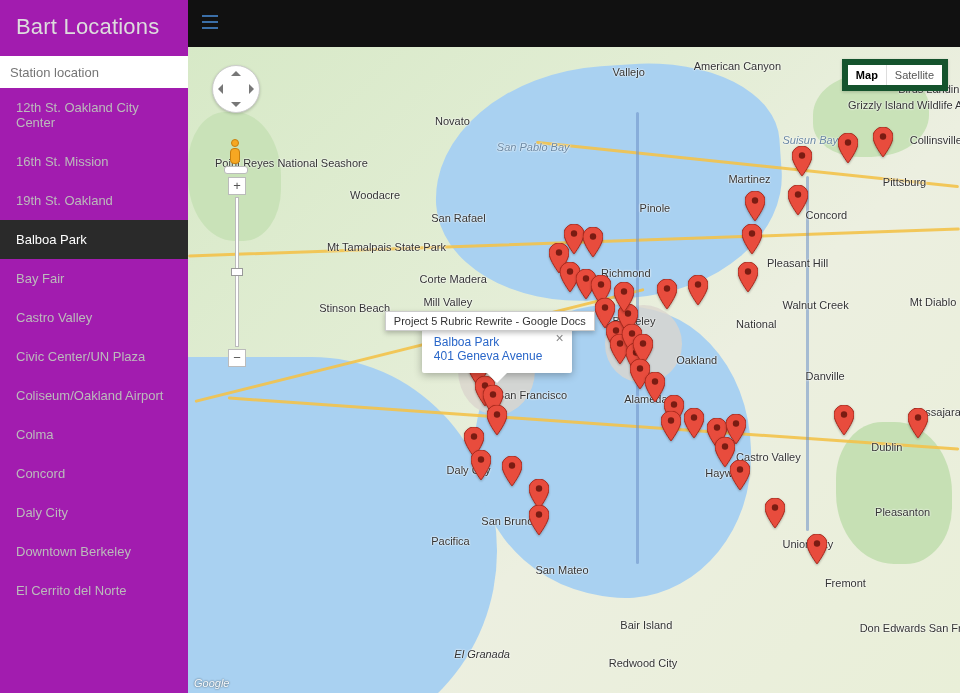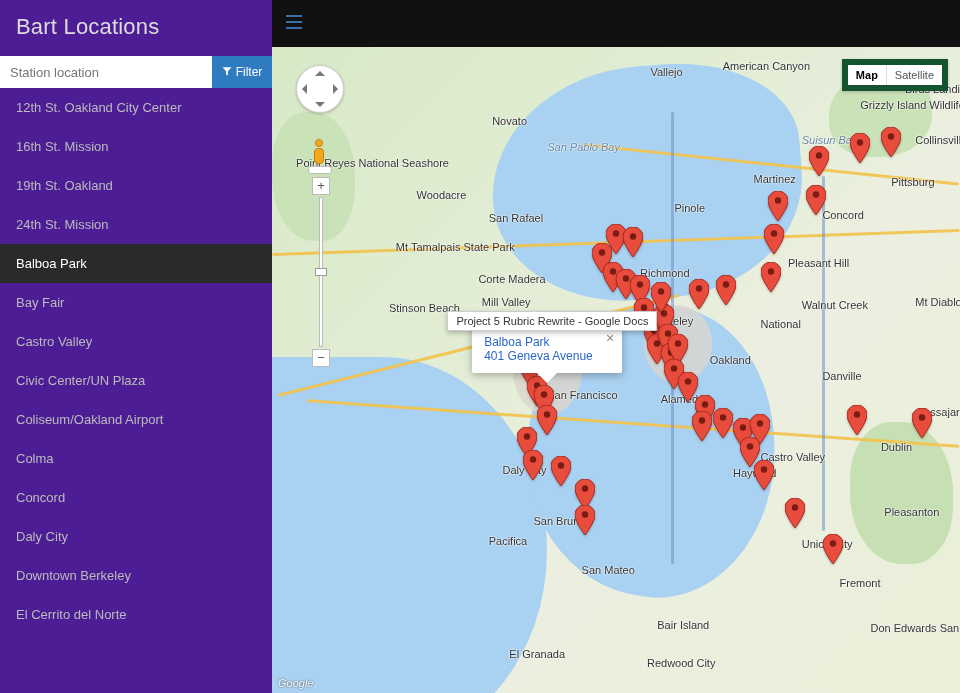--- a/index.html
+++ b/index.html
@@ -1,20 +1,20 @@
 <!DOCTYPE html>
 <html><head>
 <meta charset="utf-8">
 <style>
   * { box-sizing: border-box; margin: 0; padding: 0; }
   html, body { height: 100%; width: 100%; font-family: -apple-system, "Helvetica Neue", Arial, sans-serif; overflow: hidden; }
   #app { display: flex; width: 960px; height: 693px; }
 
   
-  .sidebar { width: 272px; height: 100%; background: #4c1d95; color: #ccc; display: flex; flex-direction: column; }
+  .sidebar { width: 188px; height: 100%; background: #a21caf; color: #ccc; display: flex; flex-direction: column; }
   .sidebar-title { color: #ddd; font-size: 22px; font-weight: 400; padding: 14px 16px 16px; letter-spacing: 0.2px; }
   .filter-row { display: flex; height: 32px; }
   .filter-input { flex: 1; border: none; padding: 0 10px; font-size: 13px; color: #555; background: #fff; outline: none; }
   .filter-btn { width: 60px; background: #2e7bbf; color: #fff; font-size: 12px; display: flex; align-items: center; justify-content: center; gap: 4px; cursor: pointer; }
   .filter-btn svg { width: 10px; height: 10px; fill: #fff; }
   .station-list { flex: 1; overflow-y: auto; }
   .station-item { padding: 12px 16px; font-size: 13px; color: #bbb; cursor: pointer; }
   .station-item.selected { background: #2a2a2a; color: #fff; }
 
   
@@ -99,21 +99,20 @@
               <path d="M1 2h14l-5.5 6.5V15l-3-2V8.5L1 2z"></path>
             </svg>
         </span>
         <span>Filter</span>
       </div>
     </div>
     <div class="station-list" id="station-list">
         <div class="station-item">12th St. Oakland City Center</div>
         <div class="station-item">16th St. Mission</div>
         <div class="station-item">19th St. Oakland</div>
-        <div class="station-item">24th St. Mission</div>
         <div class="station-item selected">Balboa Park</div>
         <div class="station-item">Bay Fair</div>
         <div class="station-item">Castro Valley</div>
         <div class="station-item">Civic Center/UN Plaza</div>
         <div class="station-item">Coliseum/Oakland Airport</div>
         <div class="station-item">Colma</div>
         <div class="station-item">Concord</div>
         <div class="station-item">Daly City</div>
         <div class="station-item">Downtown Berkeley</div>
         <div class="station-item">El Cerrito del Norte</div>
@@ -179,21 +178,21 @@
           <div class="place-label" style="left: 21%; top: 22%;">Woodacre</div>
           <div class="place-label" style="left: 3.5%; top: 17%;">Point Reyes National Seashore</div>
           <div class="place-label" style="left: 18%; top: 30%;">Mt Tamalpais State Park</div>
           <div class="place-label" style="left: 40%; top: 53%;">San Francisco</div>
           <div class="place-label" style="left: 33.5%; top: 64.5%;">Daly City</div>
           <div class="place-label" style="left: 38%; top: 72.5%;">San Bruno</div>
           <div class="place-label" style="left: 31.5%; top: 75.5%;">Pacifica</div>
           <div class="place-label" style="left: 45%; top: 80%;">San Mateo</div>
           <div class="place-label" style="left: 56%; top: 88.5%;">Bair Island</div>
           <div class="place-label" style="left: 54.5%; top: 94.5%;">Redwood City</div>
-          <div class="place-label" style="left: 34.5%; top: 93%;">El Granada</div>
+          <div class="place-label" style="left: 34.5%; top: 93%; font-style: italic;">El Granada</div>
           <div class="place-label" style="left: 67%; top: 65%;">Hayward</div>
           <div class="place-label" style="left: 71%; top: 62.5%;">Castro Valley</div>
           <div class="place-label" style="left: 77%; top: 76%;">Union City</div>
           <div class="place-label" style="left: 82.5%; top: 82%;">Fremont</div>
           <div class="place-label" style="left: 88.5%; top: 61%;">Dublin</div>
           <div class="place-label" style="left: 89%; top: 71%;">Pleasanton</div>
           <div class="place-label" style="left: 85.5%; top: 8%;">Grizzly Island Wildlife Area</div>
           <div class="place-label" style="left: 87%; top: 89%;">Don Edwards San Francisco Bay National Wildlife Refuge</div>
         </div>
       <div id="markers">

